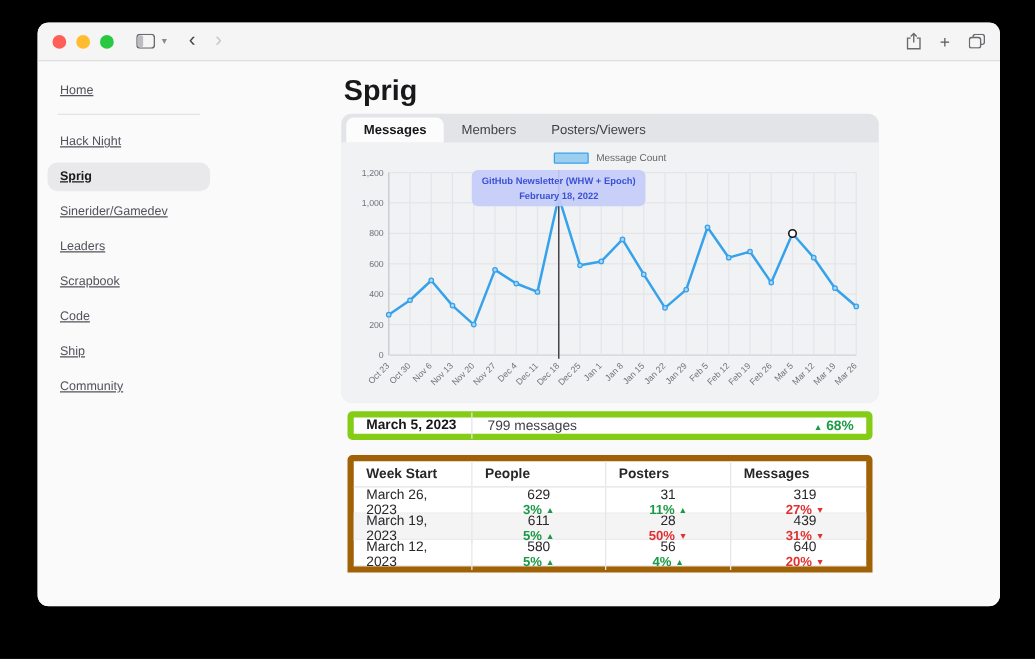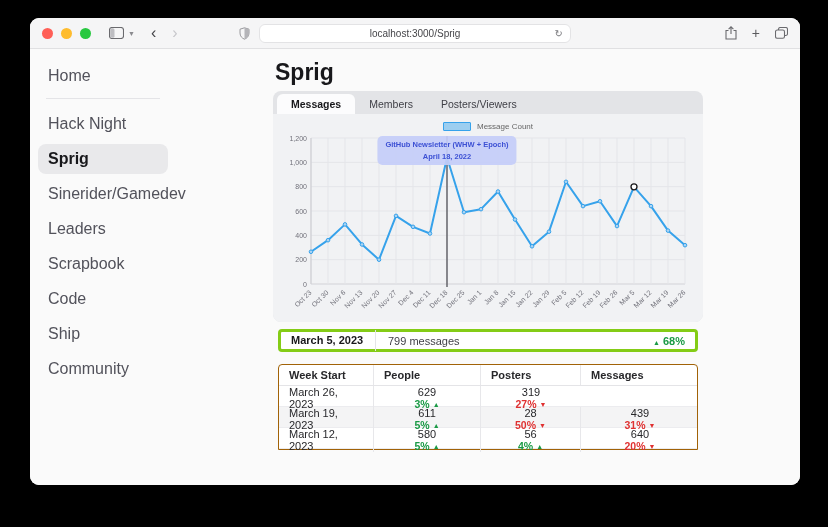--- a/index.html
+++ b/index.html
@@ -16,21 +16,21 @@
   .chev-dn { font-size:7px; color:#8a8a8e; }
   .url-wrap { position:absolute; left:50%; transform:translateX(-50%); width:312px; height:19px; display:flex; align-items:center; }
   .shield { position:absolute; left:-20px; top:3px; }
   .url-field { position:relative; width:100%; height:100%; background:#fff; border:1px solid #e3e3e5; border-radius:6px; display:flex; align-items:center; justify-content:center; font-size:10px; color:#454549; }
   .reload { position:absolute; right:7px; font-size:10px; color:#7a7a7e; }
   .tb-right { margin-left:auto; display:flex; align-items:center; gap:15px; color:#5a5a5e; }
 
   
   .content { display:flex; height:436px; background:#fafafa; }
   .sidebar { width:146px; padding:12px 6px; flex-shrink:0; }
-  .side-item { margin:0 2px 5px; padding:6px 10px; font-size:16px; color:#52525b; border-radius:8px; cursor:default; }
+  .side-item { margin:0 2px 5px; padding:6px 10px; font-size:10px; color:#52525b; border-radius:8px; cursor:default;text-decoration:underline; }
   .side-item.active { background:#e9e9eb; color:#18181b; font-weight:bold; }
   .side-div { border-bottom:1px solid #e4e4e7; margin:7px 10px 10px; }
 
   .main { flex:1; display:flex; justify-content:center; overflow:hidden; }
   .main-col { width:430px; padding-top:10px; }
   h1.title { font-size:23px; font-weight:bold; color:#18181b; margin:0 0 5px 2px; }
   .subtitle { font-size:11px; color:#71717a; margin:0 0 10px 2px; }
 
   
   .panel { background:#e3e4e7; border-radius:8px; }
@@ -39,27 +39,27 @@
   .tab.active { background:#fcfcfd; color:#18181b; font-weight:bold; }
   .panel-body { background:#f1f2f4; border-radius:0 0 8px 8px; padding:6px 8px 2px; }
   .legend { display:flex; align-items:center; justify-content:center; gap:6px; height:12px; margin-bottom:2px; }
   .legend-box { width:28px; height:9px; background:rgba(54,162,235,.45); border:1.5px solid #36a2eb; border-radius:1px; }
   .legend-label { font-size:8px; color:#666; }
   .chart-wrap { position:relative; }
   .chart-wrap svg { display:block; }
   .chart-tip { position:absolute; top:2px; transform:translateX(-50%); background:rgba(196,205,249,.92); color:#3c50d4; font-size:7.5px; font-weight:bold; line-height:1.55; padding:3px 8px; border-radius:5px; text-align:center; white-space:nowrap; }
 
   
-  .summary { margin:7px 5px 0; height:23px; background:#fff; border:3px solid #84cc16; border-radius:4px; display:flex; align-items:center; font-size:11px; color:#18181b; }
+  .summary { margin:7px 5px 0; height:23px; background:#fff; border:5px solid #84cc16; border-radius:4px; display:flex; align-items:center; font-size:11px; color:#18181b; }
   .summary .date { width:95px; padding:0 10px; font-weight:bold; border-right:1px solid #e4e4e7; line-height:21px; }
   .summary .msg { padding:0 12px; color:#3f3f46; }
   .summary .chg { margin-left:auto; padding-right:10px; font-weight:bold; }
 
   
-  .table { margin:12px 5px 0; background:#fff; border:1px solid #a16207; border-radius:4px 4px 0 0; font-size:11px; }
+  .table { margin:12px 5px 0; background:#fff; border:5px solid #a16207; border-radius:4px 4px 0 0; font-size:11px; }
   .trow { display:grid; grid-template-columns:95px 107px 100px 118px; height:21px; border-bottom:1px solid #ececef; }
   .trow.head { font-weight:bold; color:#18181b; border-bottom:1px solid #e4e4e7; }
   .trow.stripe { background:#f4f4f5; }
   .tcell { padding:0 10px; display:flex; align-items:center; border-right:1px solid #e7e7ea; color:#27272a; }
   .tcell:last-child { border-right:none; }
   .tcell.num { justify-content:space-between;flex-direction:column; }
   .chgv { font-weight:bold; font-size:10.5px; display:flex; align-items:center; gap:3px; }
   .tri { font-size:7px; }
   .up { color:#1a9a45; } .down { color:#e03131; }
   .icon-svg { display:block; }
@@ -80,32 +80,20 @@
         <svg class="icon-svg" width="15" height="12" viewBox="0 0 15 12">
             <rect x="0.5" y="0.5" width="14" height="11" rx="2.5" fill="none" stroke="#6a6a6e" stroke-width="1.1"></rect>
             <rect x="1.2" y="1.2" width="4.3" height="9.6" rx="1.6" fill="#bdbdc1"></rect>
           </svg>
       </span>
       <span class="chev-dn">▼</span>
     </div>
     <div class="nav-arrows">
       <span class="arrow-back">‹</span>
       <span class="arrow-fwd">›</span>
-    </div>
-    <div class="url-wrap">
-      <span class="shield">
-        <svg class="icon-svg" width="11" height="13" viewBox="0 0 11 13">
-            <path d="M5.5 0.8 L10 2.2 V6 C10 9.2 8 11.2 5.5 12.2 C3 11.2 1 9.2 1 6 V2.2 Z" fill="none" stroke="#98989c" stroke-width="1"></path>
-            <path d="M5.5 0.8 L10 2.2 V6 C10 9.2 8 11.2 5.5 12.2 Z" fill="#b4b4b8"></path>
-          </svg>
-      </span>
-      <div class="url-field">
-        <span>localhost:3000/Sprig</span>
-        <span class="reload">↻</span>
-      </div>
     </div>
     <div class="tb-right">
       <span>
         <svg class="icon-svg" width="12" height="14" viewBox="0 0 12 14">
             <path d="M3.5 4.5 H1 V13 H11 V4.5 H8.5" fill="none" stroke="#6a6a6e" stroke-width="1.1"></path>
             <path d="M6 8 V1 M3.6 3.2 L6 0.8 L8.4 3.2" fill="none" stroke="#6a6a6e" stroke-width="1.1"></path>
           </svg>
       </span>
       <span style="font-size:14px;">+</span>
       <span>
@@ -231,21 +219,21 @@
                   <circle cx="319" cy="67.26666666666667" r="1.8" fill="#aed4f2" stroke="#36a2eb" stroke-width="1"></circle>
                   <circle cx="336" cy="92.08666666666667" r="1.8" fill="#aed4f2" stroke="#36a2eb" stroke-width="1"></circle>
                   <circle cx="353" cy="52.78833333333333" r="1.8" fill="#aed4f2" stroke="#36a2eb" stroke-width="1"></circle>
                   <circle cx="370" cy="72.13333333333334" r="1.8" fill="#aed4f2" stroke="#36a2eb" stroke-width="1"></circle>
                   <circle cx="387" cy="96.58833333333334" r="1.8" fill="#aed4f2" stroke="#36a2eb" stroke-width="1"></circle>
                   <circle cx="404" cy="111.18833333333333" r="1.8" fill="#aed4f2" stroke="#36a2eb" stroke-width="1"></circle>
                   <circle cx="353" cy="52.78833333333333" r="3" fill="#ffffff" stroke="#18181b" stroke-width="1.3"></circle>
                 </svg>
               <div class="chart-tip" id="chart-tip" style="left: 166px;">
                 <div>GitHub Newsletter (WHW + Epoch)</div>
-                <div>April 18, 2022</div>
+                <div>February 18, 2022</div>
               </div>
             </div>
           </div>
         </div>
 
         <div class="summary">
           <span class="date">March 5, 2023</span>
           <span class="msg">799 messages</span>
           <span class="chg up"><span class="tri">▲</span> <span>68%</span></span>
         </div>
@@ -261,20 +249,27 @@
           <div class="trow">
             <div class="tcell">March 26, 2023</div>
             <div class="tcell num">
                 <span>629</span>
                 <span class="chgv up">
                   <span>3%</span>
                   <span class="tri">▲</span>
                 </span>
               </div>
             <div class="tcell num">
+                <span>31</span>
+                <span class="chgv up">
+                  <span>11%</span>
+                  <span class="tri">▲</span>
+                </span>
+              </div>
+            <div class="tcell num">
                 <span>319</span>
                 <span class="chgv down">
                   <span>27%</span>
                   <span class="tri">▼</span>
                 </span>
               </div>
           </div>
 
           <div class="trow stripe">
             <div class="tcell">March 19, 2023</div>

